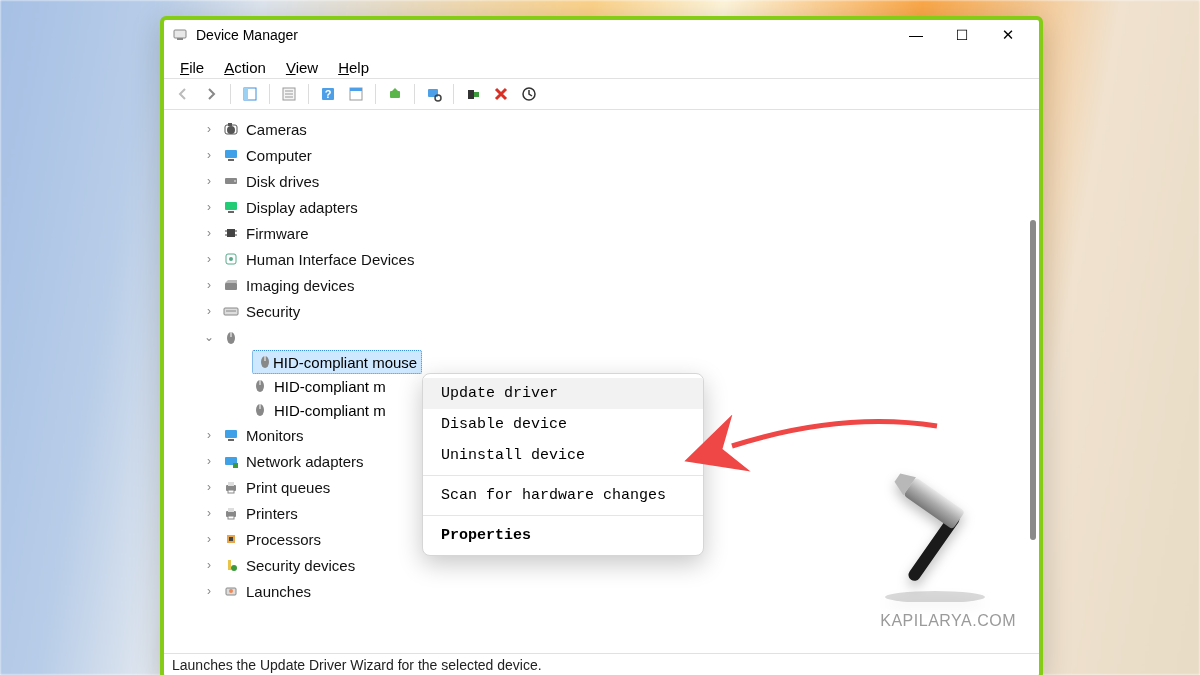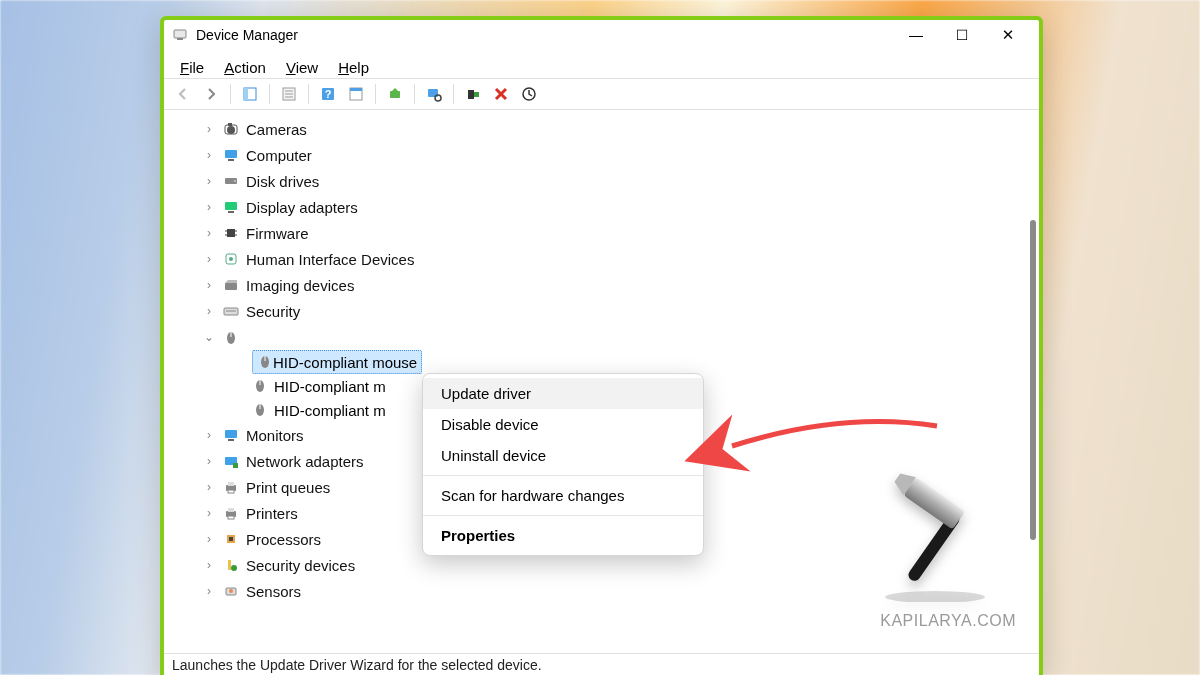--- a/index.html
+++ b/index.html
@@ -167,20 +167,21 @@
     left: 422px;
     top: 373px;
     width: 280px;
     background: #ffffff;
     border: 1px solid #d6d6d6;
     border-radius: 8px;
     box-shadow: 0 8px 24px rgba(0,0,0,0.22);
     padding: 4px 0;
     font-size: 15px;
     z-index: 20;
+    font-family: Liberation Mono, monospace;
   }
   .ctx-item {
     padding: 7px 18px;
     cursor: default;
   }
   .ctx-item.highlighted { background: #f2f2f2; }
   .ctx-item.bold { font-weight: 700; }
   .ctx-sep {
     height: 1px;
     background: #e5e5e5;
@@ -530,21 +531,21 @@
           <span>Security devices</span>
         </div>
         <div class="tree-row">
           <span class="expander">›</span>
           <span class="icon">
             <svg width="16" height="16" viewBox="0 0 16 16">
               <rect x="3" y="5" width="10" height="7" rx="1" fill="#ddd" stroke="#888"></rect>
               <circle cx="8" cy="8" r="2" fill="#e85"></circle>
             </svg>
           </span>
-          <span>Sensors</span>
+          <span>Launches</span>
         </div>
       </div>
     <div class="scrollbar"></div>
   </div>
 
   <div class="statusbar">
     <span>Launches the Update Driver Wizard for the selected device.</span>
   </div>
 
 </div>

